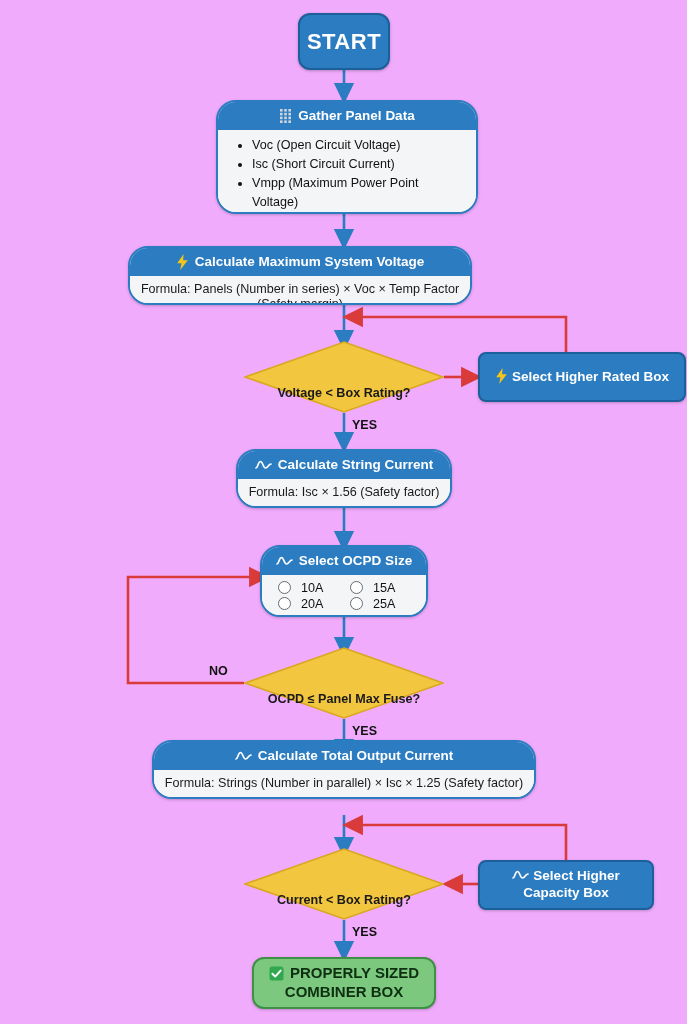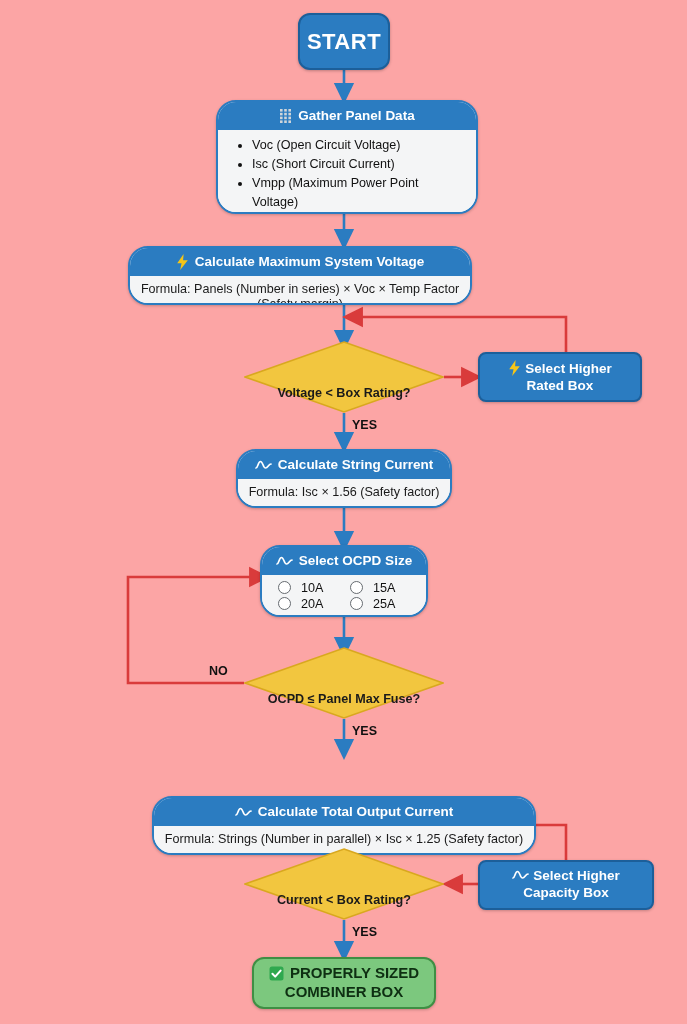--- a/index.html
+++ b/index.html
@@ -4,21 +4,21 @@
 <style>
   html, body {
     margin: 0;
     padding: 0;
     background: #ffffff;
   }
   #page {
     position: relative;
     width: 687px;
     height: 1024px;
-    background: #fca5a5;
+    background: #f0abfc;
     overflow: hidden;
     font-family: "Liberation Sans", sans-serif;
   }
   #connectors {
     position: absolute;
     left: 0; top: 0;
     width: 687px;
     height: 1024px;
     pointer-events: none;
   }
@@ -287,21 +287,21 @@
   </div>
 
   <div class="node decision" style="left:244px; top:341px; width:200px; height:72px;">
     <svg class="diamond-shape" viewBox="0 0 200 72" preserveAspectRatio="none">
       <polygon points="100,1 199,36 100,71 1,36" fill="#f2c63f" stroke="#d9a81f" stroke-width="1.6"></polygon>
     </svg>
     <span class="dlabel">Voltage &lt; Box Rating?</span>
   </div>
   <div class="edge-label" style="left:352px; top:418px;">YES</div>
 
-  <div class="node process" style="left:478px; top:352px; width:164px; height:50px;">
+  <div class="node process" style="left:478px; top:352px; width:208px; height:50px;">
     <span class="ptext">
       <span class="icon ico-bolt" style="vertical-align:-3px; margin-right:4px;">
         <svg viewBox="0 0 13 16">
             <path d="M7.6,0 L1.2,9.2 L5.5,9.2 L4.2,16 L11.8,6.2 L7.1,6.2 z" fill="#f5c518"></path>
           </svg>
       </span><span>Select Higher Rated Box</span>
     </span>
   </div>
 
   <div class="node card" style="left:236px; top:449px; width:216px; height:59px;">
@@ -351,21 +351,21 @@
 
   <div class="node decision" style="left:244px; top:647px; width:200px; height:72px;">
     <svg class="diamond-shape" viewBox="0 0 200 72" preserveAspectRatio="none">
       <polygon points="100,1 199,36 100,71 1,36" fill="#f2c63f" stroke="#d9a81f" stroke-width="1.6"></polygon>
     </svg>
     <span class="dlabel">OCPD ≤ Panel Max Fuse?</span>
   </div>
   <div class="edge-label" style="left:209px; top:664px;">NO</div>
   <div class="edge-label" style="left:352px; top:724px;">YES</div>
 
-  <div class="node card" style="left:152px; top:796px; width:384px; height:59px;">
+  <div class="node card" style="left:152px; top:740px; width:384px; height:59px;">
     <div class="card-header">
       <span class="icon ico-wave">
         <svg viewBox="0 0 17 12">
             <path d="M1,9 C3,9 3,2.5 5.5,2.5 C8,2.5 8,9 10.5,9 C13,9 13.5,5 16,5" fill="none" stroke="#ffffff" stroke-width="1.7" stroke-linecap="round"></path>
           </svg>
       </span>
       <span>Calculate Total Output Current</span>
     </div>
     <div class="card-body">
       <div class="formula">Formula: Strings (Number in parallel) × Isc × 1.25 (Safety factor)</div>

